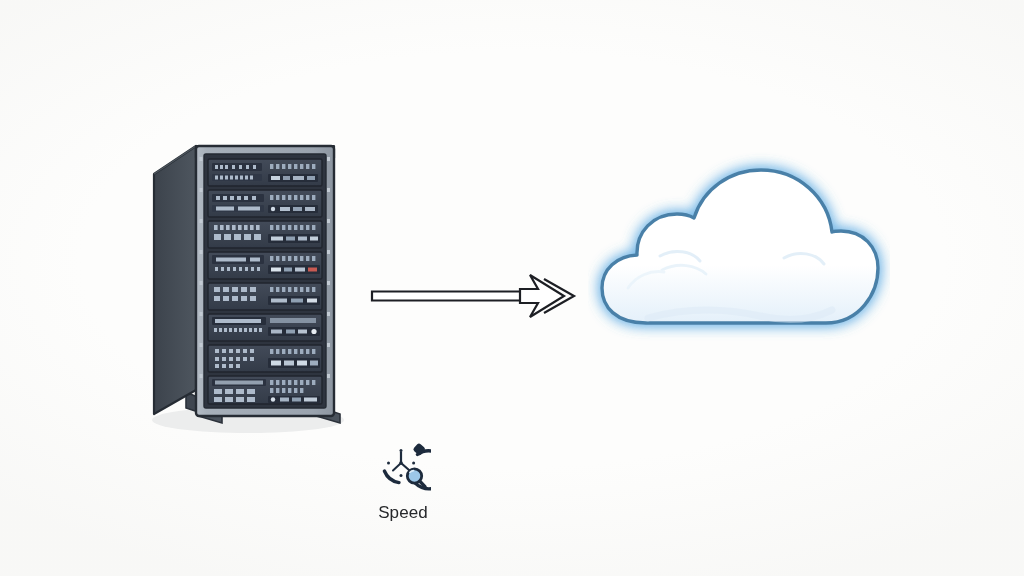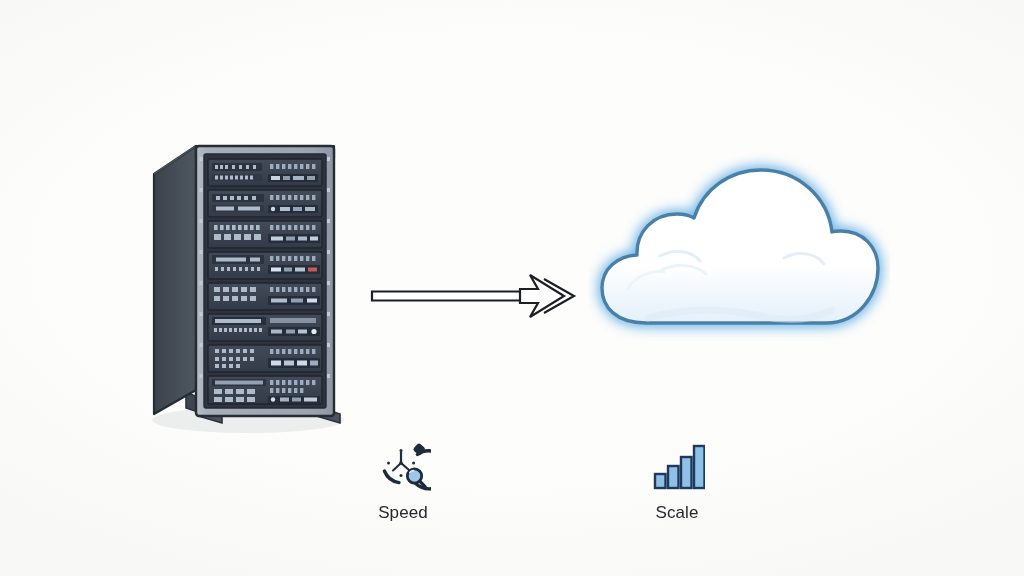--- a/index.html
+++ b/index.html
@@ -479,27 +479,16 @@
           <circle cx="26" cy="26" r="1.8" fill="#1d2b3d"></circle>
 
           <circle cx="39.5" cy="39" r="7.2" fill="#9cc7e8" stroke="#1d2b3d" stroke-width="2.8"></circle>
           <path d="M34.8,35.4 A5,5 0 0 1 38.6,33.6" fill="none" stroke="#d9ebf8" stroke-width="1.6" stroke-linecap="round"></path>
           <path d="M44.8,44.2 L50,49.6" stroke="#1d2b3d" stroke-width="3.4" stroke-linecap="round" fill="none"></path>
         </svg>
       </div>
       <div class="benefit-label">Speed</div>
     </div>
 
-    <div class="benefit">
-      <div class="benefit-icon">
-        <svg width="56" height="56" viewBox="0 0 56 56">
-          <rect x="6" y="37" width="10.5" height="14" fill="#8fc0e8" stroke="#1d3a5c" stroke-width="2.4"></rect>
-          <rect x="19" y="29" width="10.5" height="22" fill="#8fc0e8" stroke="#1d3a5c" stroke-width="2.4"></rect>
-          <rect x="32" y="20" width="10.5" height="31" fill="#8fc0e8" stroke="#1d3a5c" stroke-width="2.4"></rect>
-          <rect x="45" y="9" width="10.5" height="42" fill="#8fc0e8" stroke="#1d3a5c" stroke-width="2.4"></rect>
-        </svg>
-      </div>
-      <div class="benefit-label">Scale</div>
-    </div>
 
 
   </div>
 </div>
 
 </body></html>

